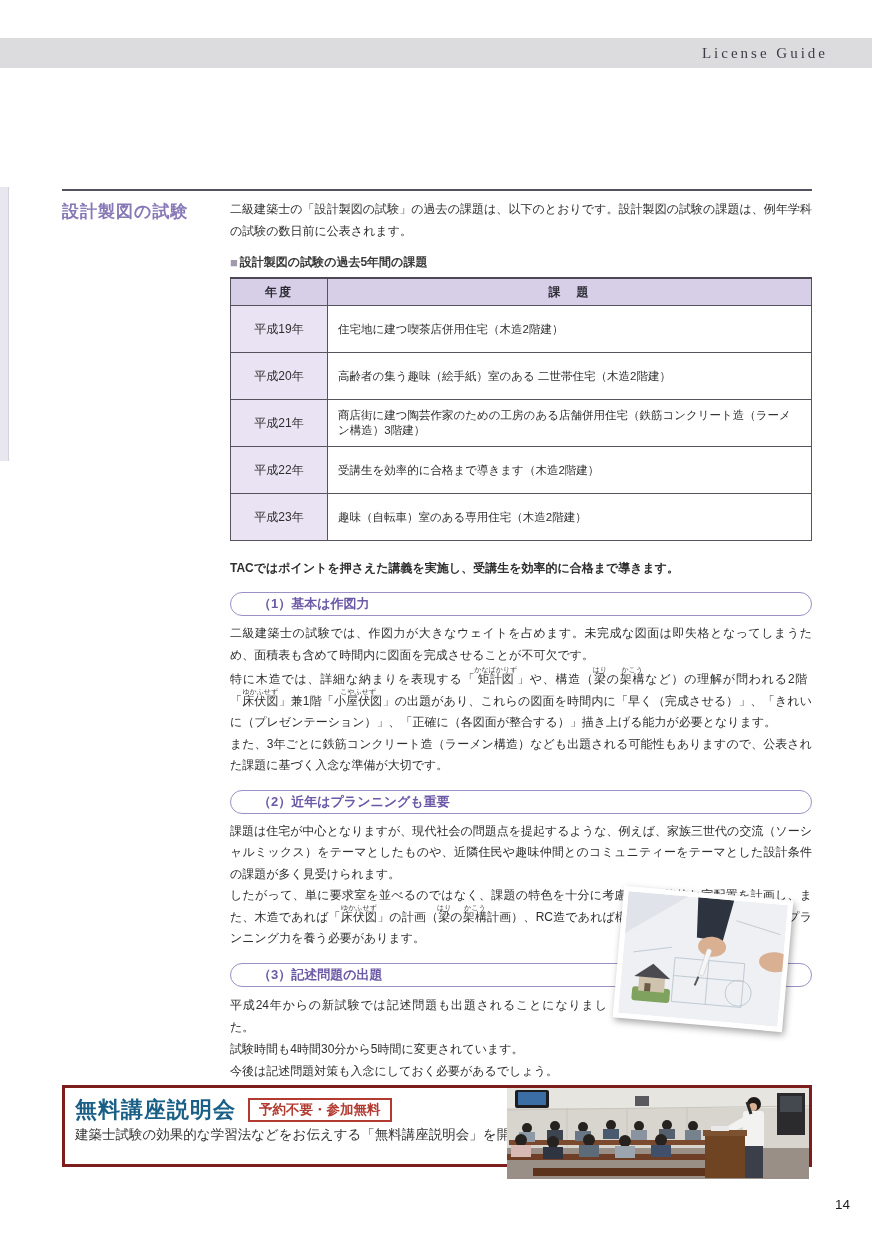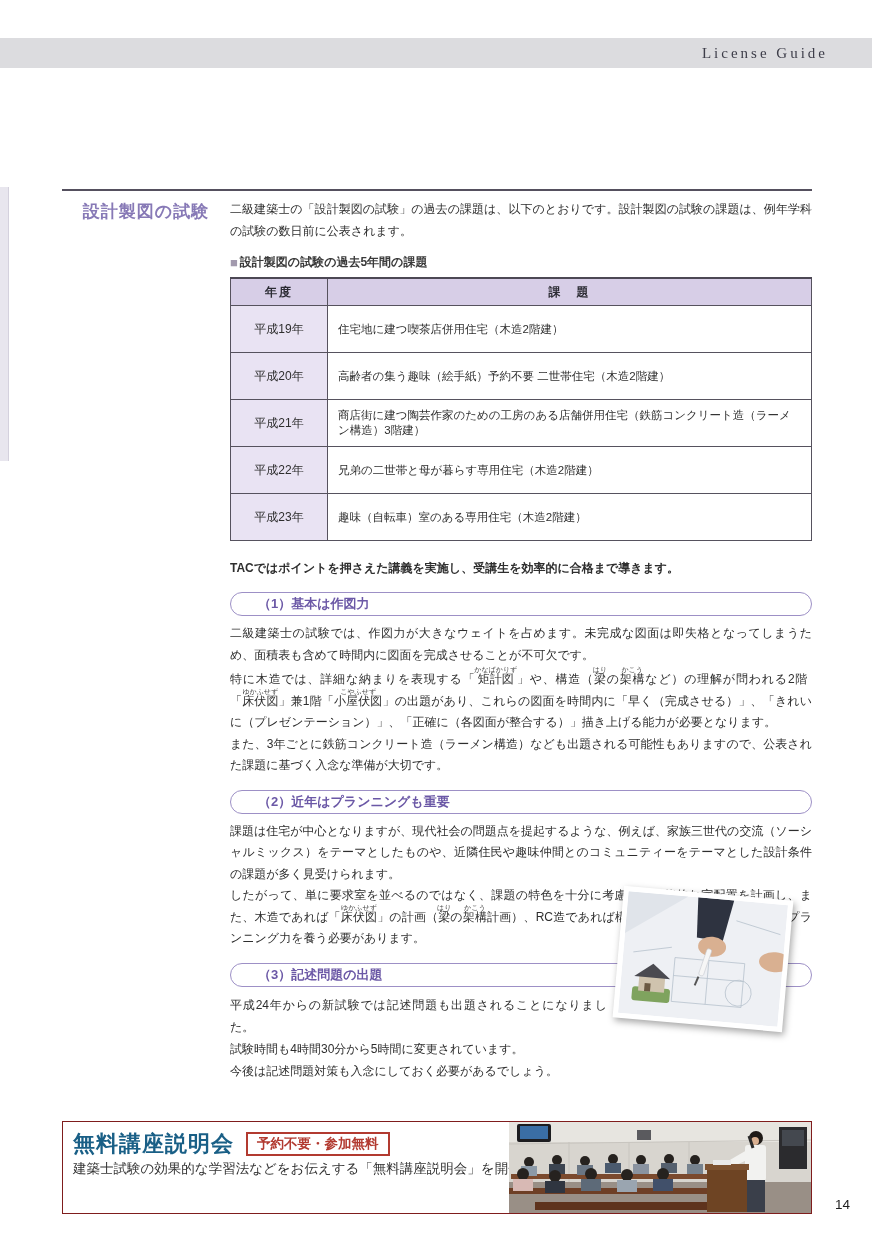--- a/index.html
+++ b/index.html
@@ -31,21 +31,20 @@
   
   .main{
     position:absolute;left:62px;top:189px;width:750px;
     border-top:2px solid #55505e;
     display:flex;
   }
   .col-title{width:168px;flex:0 0 168px;}
   .sec-title{
     margin:9px 0 0 0;font-size:17px;font-weight:bold;color:var(--accent);
     letter-spacing:1px;
-    text-align:center;
   }
   .col-body{flex:1;width:582px;padding-top:7px;}
   .intro{margin:0;font-size:12px;line-height:22px;text-align:justify;}
   .caption{
     margin-top:12px;font-size:12px;font-weight:600;color:#3a3a3a;
     display:flex;align-items:center;gap:2px;
   }
   .caption .sq{color:#a29aae;font-size:13px;line-height:1;}
   
   .subject-table{
@@ -80,22 +79,22 @@
   
   .photo3{
     position:absolute;left:618px;top:893px;width:170px;height:132px;
     background:#fff;padding:5px;box-sizing:border-box;
     transform:rotate(5deg);
     box-shadow:2px 3px 7px rgba(0,0,0,.35);
   }
   .photo3 svg{display:block;width:100%;height:100%;}
   
   .banner{
-    position:absolute;left:62px;top:1085px;width:750px;height:93px;
-    border:1px solid #7f1d1d;box-sizing:border-box;background:#fff;margin-top:36px;
+    position:absolute;left:62px;top:1085px;width:750px;height:82px;
+    border:3px solid #7f1d1d;box-sizing:border-box;background:#fff;
   }
   .b-top{position:absolute;left:10px;top:7px;display:flex;align-items:center;gap:12px;}
   .b-title{font-size:22px;font-weight:bold;color:var(--banner-blue);letter-spacing:1px;}
   .b-badge{
     font-size:13.5px;font-weight:bold;color:var(--badge-red);
     border:2px solid var(--badge-red);padding:2px 9px;line-height:1.2;
   }
   .b-desc{position:absolute;left:10px;top:38px;margin:0;font-size:13.5px;color:#333;}
   .b-ribbon{
     position:absolute;left:255px;bottom:5px;width:196px;height:32px;
@@ -141,29 +140,29 @@
             <th>課　題</th>
           </tr>
         </thead>
         <tbody>
             <tr>
               <td>平成19年</td>
               <td>住宅地に建つ喫茶店併用住宅（木造2階建）</td>
             </tr>
             <tr>
               <td>平成20年</td>
-              <td>高齢者の集う趣味（絵手紙）予約不要 二世帯住宅（木造2階建）</td>
+              <td>高齢者の集う趣味（絵手紙）室のある 二世帯住宅（木造2階建）</td>
             </tr>
             <tr>
               <td>平成21年</td>
               <td>商店街に建つ陶芸作家のための工房のある店舗併用住宅（鉄筋コンクリート造（ラーメン構造）3階建）</td>
             </tr>
             <tr>
               <td>平成22年</td>
-              <td>兄弟の二世帯と母が暮らす専用住宅（木造2階建）</td>
+              <td>受講生を効率的に合格まで導きます（木造2階建）</td>
             </tr>
             <tr>
               <td>平成23年</td>
               <td>趣味（自転車）室のある専用住宅（木造2階建）</td>
             </tr>
           </tbody>
       </table>
 
       <p class="lead">TACではポイントを押さえた講義を実施し、受講生を効率的に合格まで導きます。</p>
 

